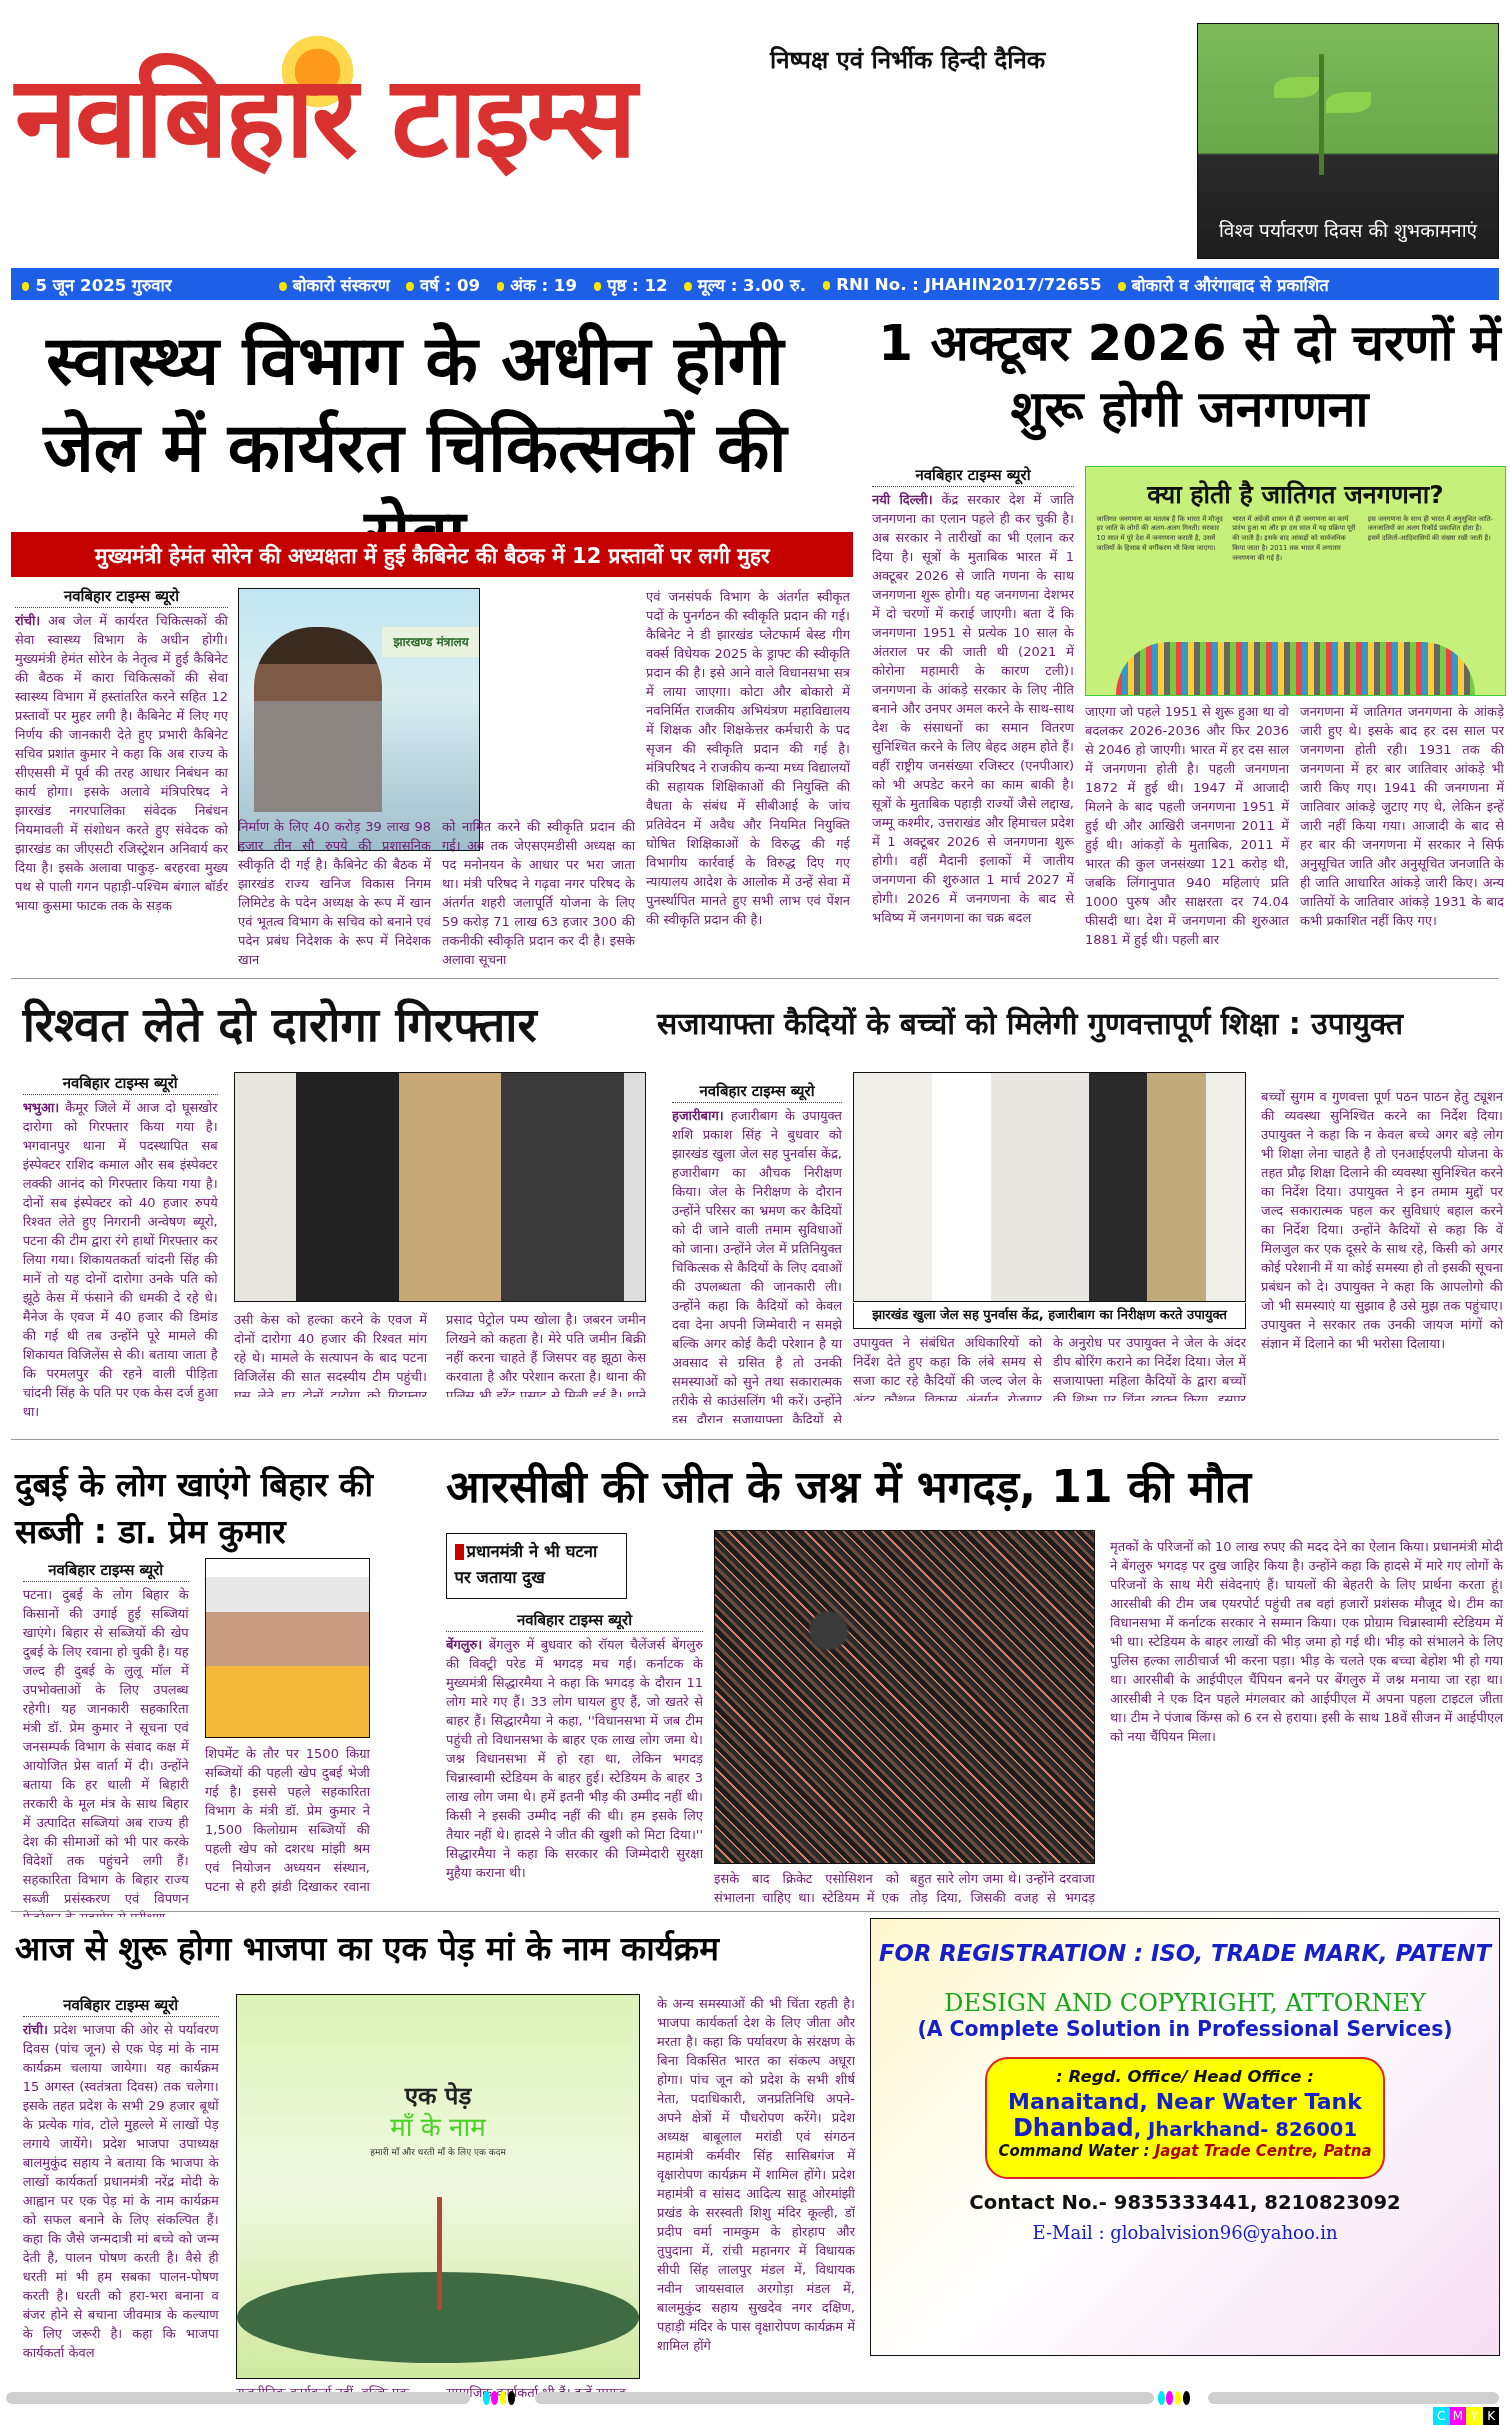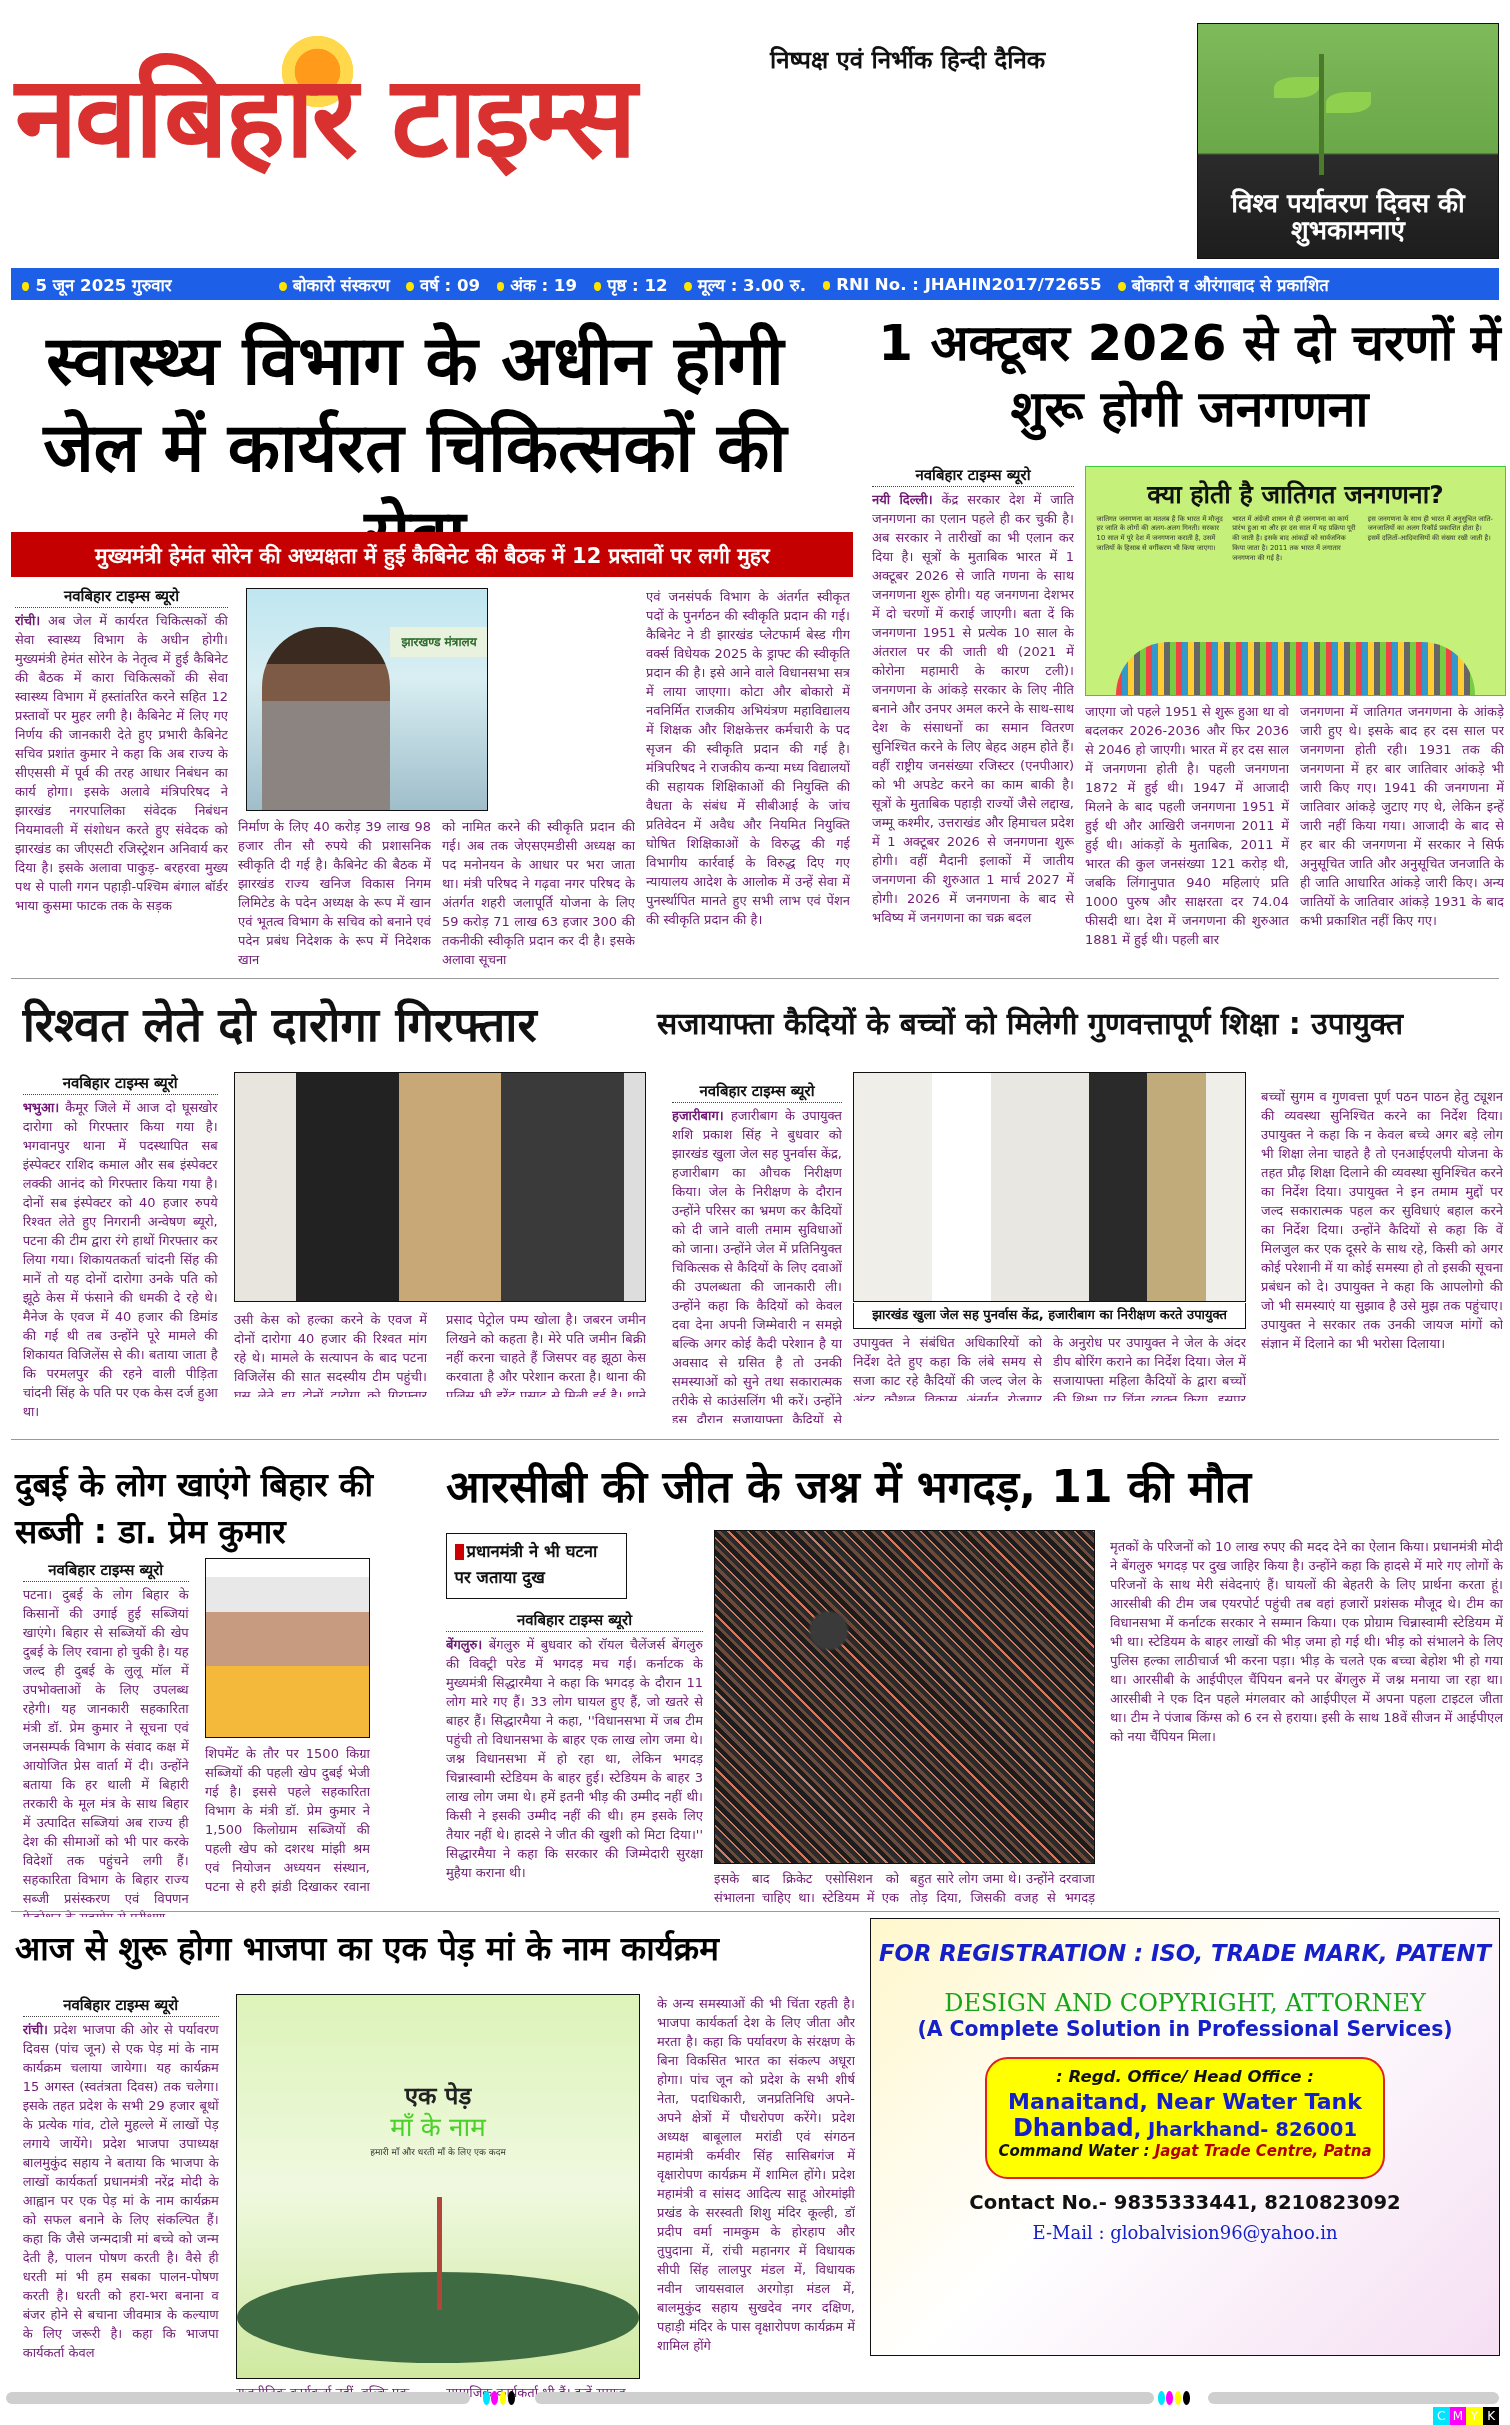--- a/index.html
+++ b/index.html
@@ -4,32 +4,32 @@
 <style>
 *{box-sizing:border-box;margin:0;padding:0}
 body{width:1510px;height:2426px;background:#fff;font-family:"DejaVu Sans",sans-serif;color:#111;position:relative;overflow:hidden}
 .abs{position:absolute}
 .masthead-title{left:15px;top:22.7px;font-family:"DejaVu Sans",sans-serif;font-weight:bold;font-size:113px;line-height:189px;color:#d93030;letter-spacing:-3px}
 .sun{left:272px;top:26.4px;width:91px;height:91px;border-radius:50%;background:radial-gradient(circle,#ff9a1a 0 35%,rgba(255,200,0,.7) 36% 55%,rgba(255,255,255,0) 56%)}
 .tagline{left:770px;top:42px;font-size:24px;font-weight:bold;color:#111}
 .env-photo{left:1197px;top:22.7px;width:302px;height:236px;border:1.5px solid #111;background:linear-gradient(180deg,#7fb95a 0%,#6aa84a 55%,#2b2b2b 56%,#1d1d1d 100%);overflow:hidden}
 .env-photo .sprout{position:absolute;left:121px;top:30px;width:4.5px;height:121px;background:#4c7a2b}
 .env-photo .leaf{position:absolute;width:45px;height:21px;background:#8fd14f;border-radius:50% 0 50% 0}
-.env-photo .caption{position:absolute;left:0;right:0;bottom:13.6px;text-align:center;color:#fff;font-size:26px;font-weight:bold;line-height:27px}
+.env-photo .caption{position:absolute;left:0;right:0;bottom:13.6px;text-align:center;color:#fff;font-size:19px;font-weight:normal;line-height:27px}
 .infobar{left:11.3px;top:268px;width:1488px;height:32px;background:#1d5fe6;color:#fff;font-size:16.6px;font-weight:bold;display:flex;align-items:center;gap:16.6px;padding:0 10.6px;white-space:nowrap}
 .infobar .dot{display:inline-block;width:7.6px;height:9px;border-radius:50%;background:#ffe500;margin-right:6px;vertical-align:middle}
 .headline{font-weight:bold;color:#000;line-height:1.15}
 .bigh{left:15px;top:317px;width:800px;font-size:68px;text-align:center;line-height:87px}
 .bigh2{left:876px;top:310px;width:627px;font-size:50px;text-align:center;line-height:66px}
 .redbar{left:11.3px;top:532px;width:842px;height:45px;background:#c40000;color:#fff;font-size:21px;font-weight:bold;display:flex;align-items:center;justify-content:center;white-space:nowrap}
 .byline{font-weight:bold;font-size:15px;text-align:center;border-bottom:1.5px dotted #444;padding-bottom:1.5px;margin-bottom:3px}
 .col{font-size:13px;line-height:19px;text-align:justify;color:#701a75;overflow:hidden}
 .col b{font-weight:bold}
 .photo{border:1.5px solid #111;overflow:hidden;position:absolute}
-.cm-photo{left:246px;top:588px;width:242px;height:223px;background:linear-gradient(180deg,#bfe6f1 0%,#d8eef2 40%,#9fbecb 100%)}
+.cm-photo{left:238px;top:588px;width:242px;height:263px;background:linear-gradient(180deg,#bfe6f1 0%,#d8eef2 40%,#9fbecb 100%)}
 .cm-photo .person{position:absolute;left:15px;top:38px;width:128px;height:185px;background:linear-gradient(180deg,#3b2a1f 0 20%,#7d5a45 20% 40%,#8c8480 40% 100%);border-radius:60px 60px 0 0}
 .cm-photo .sign{position:absolute;left:143px;top:38px;width:98px;height:30px;background:#e9f1df;color:#2c6b2c;font-weight:bold;font-size:12px;text-align:center;line-height:30px}
 .caste-box{left:1085px;top:466px;width:421px;height:230px;background:#c5f07a;border:1.5px solid #3ccd3c}
 .caste-box .title{text-align:center;font-size:25px;font-weight:bold;margin-top:9px}
 .caste-box .cols{display:flex;gap:9px;padding:4.5px 10.6px;font-size:6.8px;line-height:9.8px;color:#333}
 .caste-box .cols div{flex:1}
 .caste-box .crowd{position:absolute;left:30px;right:30px;bottom:0;height:53px;border-radius:151px 151px 0 0;background:repeating-linear-gradient(90deg,#e44 0 6px,#39c 6px 12px,#fc3 12px 18px,#666 18px 24px,#7c4 24px 30px)}
 .sec-h{font-size:47px;font-weight:bold;line-height:60px}
 .sec-h2{font-size:32px;font-weight:bold;line-height:45px}
 .bribe-photo{left:234px;top:1072px;width:412px;height:230px;background:linear-gradient(90deg,#e8e4de 0 15%,#222 15% 40%,#c9a878 40% 65%,#3a3a3a 65% 95%,#ddd 95%)}

